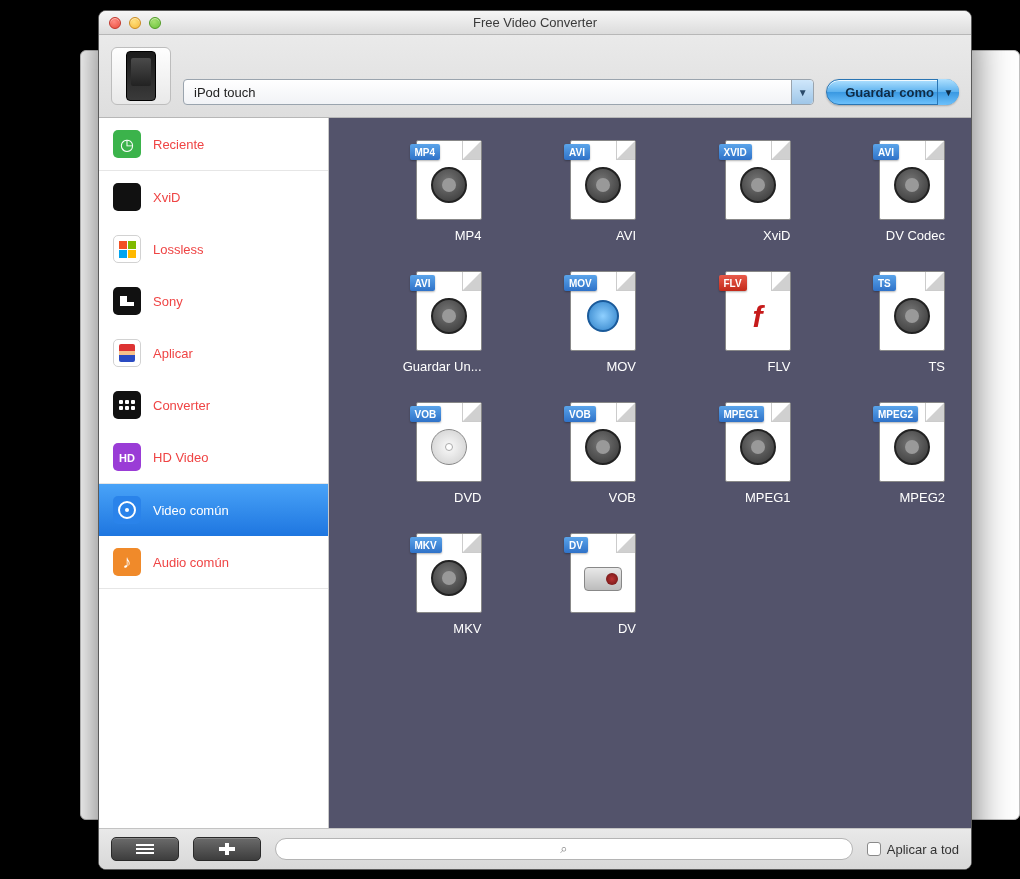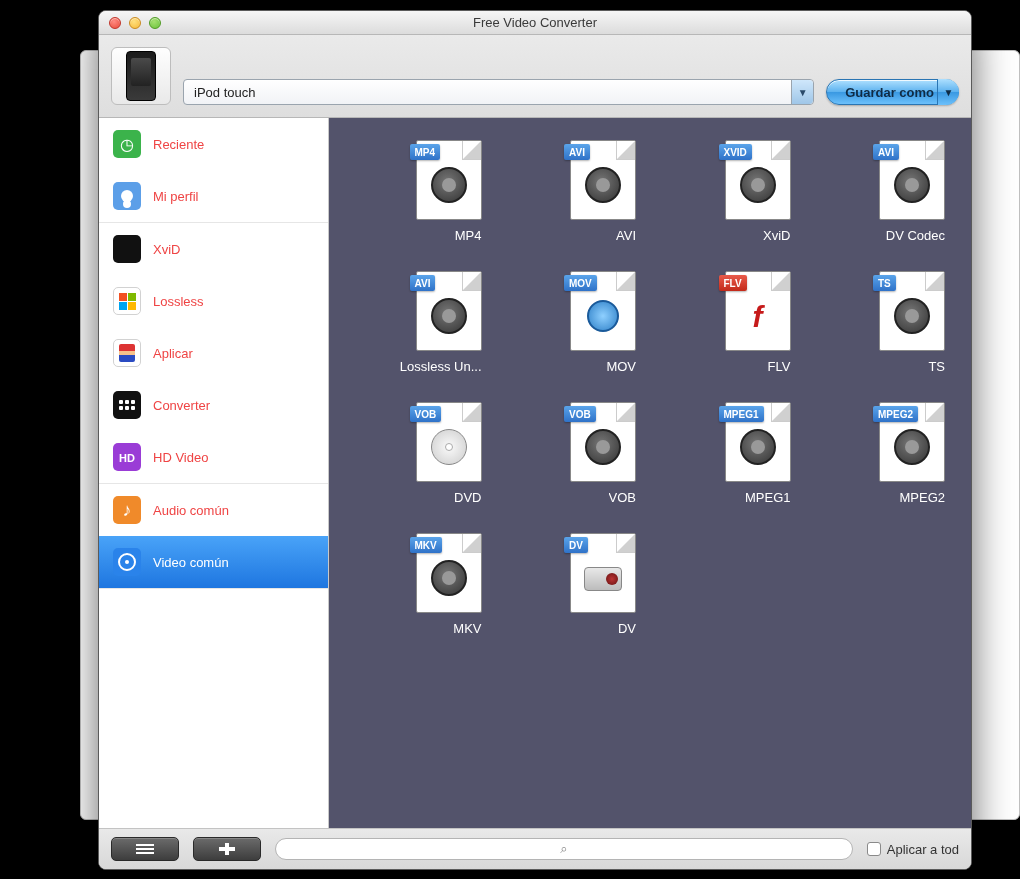--- a/index.html
+++ b/index.html
@@ -114,46 +114,46 @@
 
     <div class="body">
       <div class="sidebar" id="sidebar">
           <div class="sb-group">
             <div class="sb-item">
               <span class="sbicon i-recent">
                 <span class="g-clock"></span>
               </span>
               <span>Reciente</span>
             </div>
-            <div class="sb-item">
-              <span class="sbicon i-profile">
-                <span class="g-user"></span>
-              </span>
-              <span>Mi perfil</span>
-            </div>
           </div>
           <div class="sb-group">
             <div class="sb-item">
               <span class="sbicon i-apple">
                 <span class="g-apple"></span>
               </span>
               <span>XviD</span>
             </div>
             <div class="sb-item">
               <span class="sbicon i-ms">
                 <span class="g-ms">
                   <span></span>
                   <span></span>
                   <span></span>
                   <span></span>
                 </span>
               </span>
               <span>Lossless</span>
             </div>
             <div class="sb-item">
+              <span class="sbicon i-sony">
+                <span class="g-ps"></span>
+              </span>
+              <span>Sony</span>
+            </div>
+            <div class="sb-item">
               <span class="sbicon i-nintendo">
                 <span class="g-mario"></span>
               </span>
               <span>Aplicar</span>
             </div>
             <div class="sb-item">
               <span class="sbicon i-bb">
                 <span class="g-bb">
                   <span></span>
                   <span></span>
@@ -166,31 +166,31 @@
               <span>Converter</span>
             </div>
             <div class="sb-item">
               <span class="sbicon i-hd">
                 <span class="g-hd"></span>
               </span>
               <span>HD Video</span>
             </div>
           </div>
           <div class="sb-group">
-            <div class="sb-item">
-              <span class="sbicon i-audio">
-                <span class="g-note"></span>
-              </span>
-              <span>Audio común</span>
-            </div>
             <div class="sb-item sel">
               <span class="sbicon i-video">
                 <span class="g-film"></span>
               </span>
               <span>Video común</span>
+            </div>
+            <div class="sb-item">
+              <span class="sbicon i-audio">
+                <span class="g-note"></span>
+              </span>
+              <span>Audio común</span>
             </div>
           </div>
         </div>
       <div class="content">
         <div class="grid" id="grid">
             <div class="fmt">
               <div class="ficon">
                 <div class="page"></div>
                 <div class="tag blue">MP4</div>
                 <div class="reel"></div>
@@ -220,21 +220,21 @@
                 <div class="reel"></div>
               </div>
               <div class="lbl">DV Codec</div>
             </div>
             <div class="fmt">
               <div class="ficon">
                 <div class="page"></div>
                 <div class="tag blue">AVI</div>
                 <div class="reel"></div>
               </div>
-              <div class="lbl">Lossless Un...</div>
+              <div class="lbl">Guardar Un...</div>
             </div>
             <div class="fmt">
               <div class="ficon">
                 <div class="page"></div>
                 <div class="tag blue">MOV</div>
                 <div class="qt"></div>
               </div>
               <div class="lbl">MOV</div>
             </div>
             <div class="fmt">

